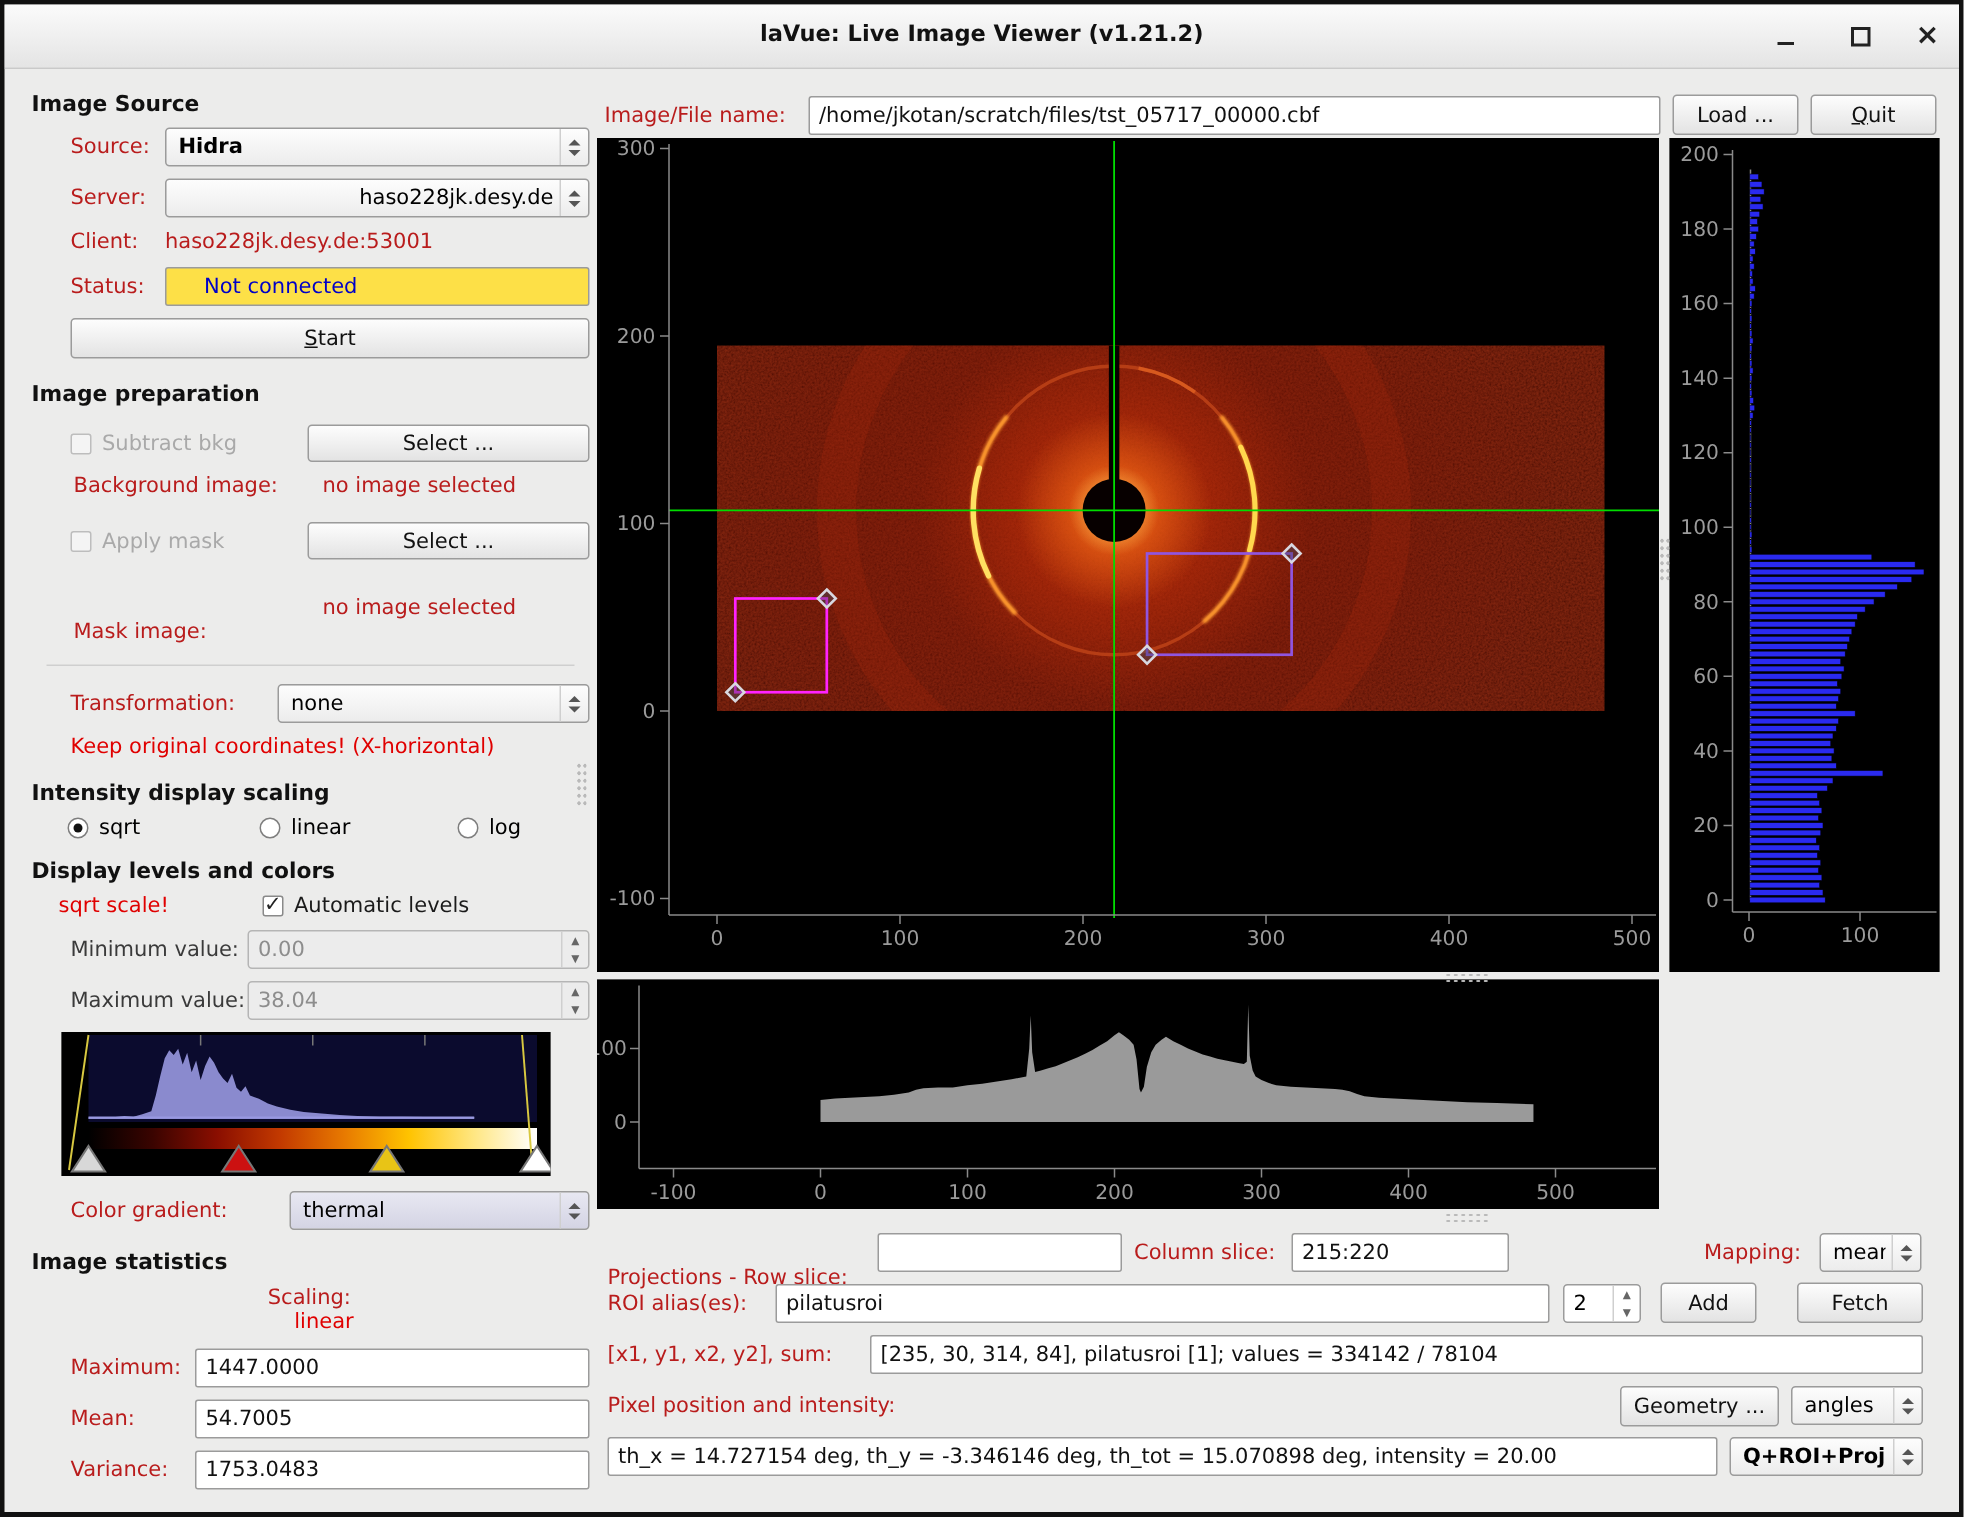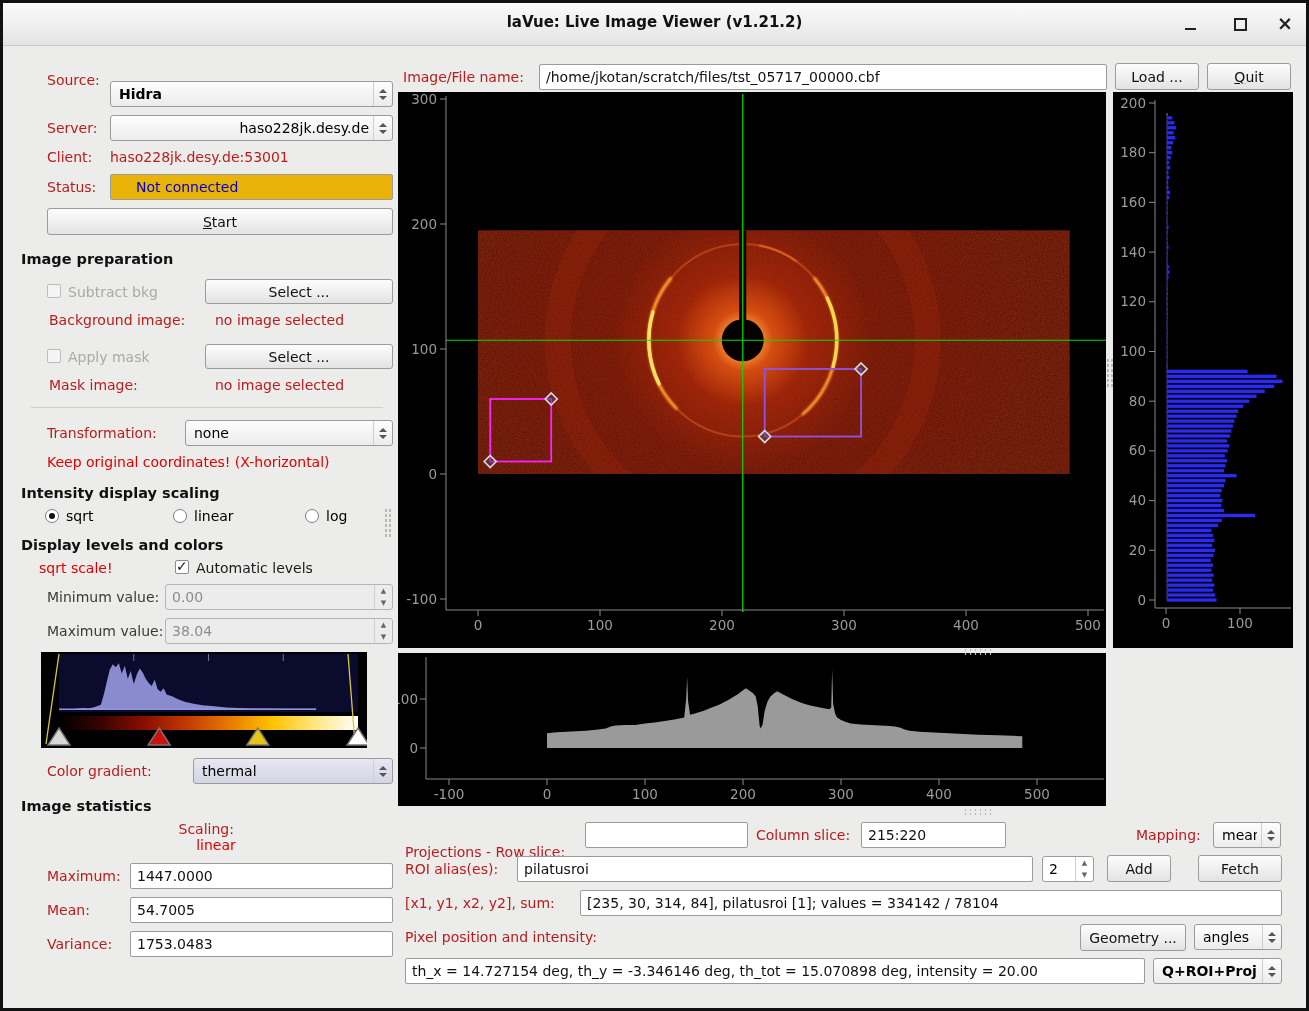--- a/index.html
+++ b/index.html
@@ -24,21 +24,21 @@
                  align-items:center;justify-content:center;gap:3px;margin-left:4px;}
   .arrows i{display:block;width:0;height:0;border-left:4px solid transparent;border-right:4px solid transparent;}
   .arrows i.up{border-bottom:4px solid #555;}
   .arrows i.dn{border-top:4px solid #555;}
   .spin{display:flex;align-items:center;border:1px solid #9b9b9b;border-radius:3px;height:26px;background:#fff;
         box-sizing:border-box;padding-left:6px;font-size:14px;}
   .spin .cval{flex:1;}
   .spin .sarrows{width:17px;align-self:stretch;border-left:1px solid #cfcfcf;display:flex;flex-direction:column;}
   .spin .sarrows i{flex:1;display:flex;align-items:center;justify-content:center;font-size:7px;color:#666;font-style:normal;}
   .spin.disabled{background:#ececec;color:#8d8d8d;border-color:#b5b5b5;}
-  .chk{display:flex;align-items:flex-start;gap:7px;font-size:14px;color:#1a1a1a;}
+  .chk{display:flex;align-items:center;gap:7px;font-size:14px;color:#1a1a1a;}
   .chk .box{width:14px;height:14px;border:1px solid #8a8a8a;background:#fff;border-radius:2px;position:relative;box-sizing:border-box;}
   .chk .box.checked::after{content:"✓";position:absolute;left:0px;top:-3px;font-size:14px;font-weight:bold;color:#222;}
   .chk.disabled{color:#a9a9a9;}
   .chk.disabled .box{border-color:#bdbdbd;background:#f4f4f4;}
   .radio{display:flex;align-items:center;gap:7px;font-size:14px;}
   .radio .dot{width:14px;height:14px;border:1px solid #7e7e7e;border-radius:50%;background:#fff;position:relative;box-sizing:border-box;}
   .radio .dot.sel::after{content:"";position:absolute;left:3px;top:3px;width:6px;height:6px;border-radius:50%;background:#111;}
   .red{color:#e00000;}
   
   #sidebar{position:absolute;left:16px;top:50px;width:374px;}
@@ -61,23 +61,24 @@
 
   <div id="titlebar">
     <div id="title">laVue: Live Image Viewer (v1.21.2)</div>
     <div id="btn-min" class="winbtn" style="right:107px;"><span></span></div>
     <div id="btn-max" class="winbtn" style="right:57px;"><span></span></div>
     <div id="btn-close" class="winbtn" style="right:12px;">×</div>
   </div>
 
   <div id="sidebar">
 
+    <div class="sb-heading">Image Source</div>
     <div class="sb-row">
       <span class="lbl" style="width:55px;">Source:</span>
-      <div class="combo" style="flex:1;margin-top:28px;">
+      <div class="combo" style="flex:1;">
         <span class="cval" style="font-weight:bold;">Hidra</span>
         <span class="arrows">
             <i class="up"></i>
             <i class="dn"></i>
           </span>
       </div>
     </div>
     <div class="sb-row">
       <span class="lbl" style="width:55px;">Server:</span>
       <div class="combo" style="flex:1;text-align:right;">
@@ -87,21 +88,21 @@
             <i class="dn"></i>
           </span>
       </div>
     </div>
     <div class="sb-row" style="margin-bottom:9px;">
       <span class="lbl" style="width:55px;">Client:</span>
       <span class="lbl">haso228jk.desy.de:53001</span>
     </div>
     <div class="sb-row">
       <span class="lbl" style="width:55px;">Status:</span>
-      <div class="input" style="flex:1;background:#eab308;color:#0000c8;display:flex;align-items:center;padding-left:25px;">Not connected</div>
+      <div class="input" style="flex:1;background:#fde047;color:#0000c8;display:flex;align-items:center;padding-left:25px;">Not connected</div>
     </div>
     <div class="sb-row">
       <div class="btn" style="flex:1;height:27px;"><u>S</u>tart</div>
     </div>
 
     <div class="sb-heading" style="margin-top:16px;">Image preparation</div>
     <div class="sb-row" style="margin-top:12px;">
       <label class="chk disabled" style="width:158px;">
         <span class="box"></span>
         <span>Subtract bkg</span>
@@ -113,21 +114,21 @@
       <span class="lbl">no image selected</span>
     </div>
     <div class="sb-row">
       <label class="chk disabled" style="width:158px;">
         <span class="box"></span>
         <span>Apply mask</span>
       </label>
       <div class="btn" style="flex:1;height:25px;">Select ...</div>
     </div>
     <div class="sb-row" style="margin-left:30px;">
-      <span class="lbl" style="width:158px;">Mask image:</span>
+      <span class="lbl" style="width:158px;margin-top:32px;">Mask image:</span>
       <span class="lbl">no image selected</span>
     </div>
 
     <div class="divider"></div>
 
     <div class="sb-row">
       <span class="lbl" style="width:130px;">Transformation:</span>
       <div class="combo" style="flex:1;">
         <span class="cval">none</span>
         <span class="arrows">

